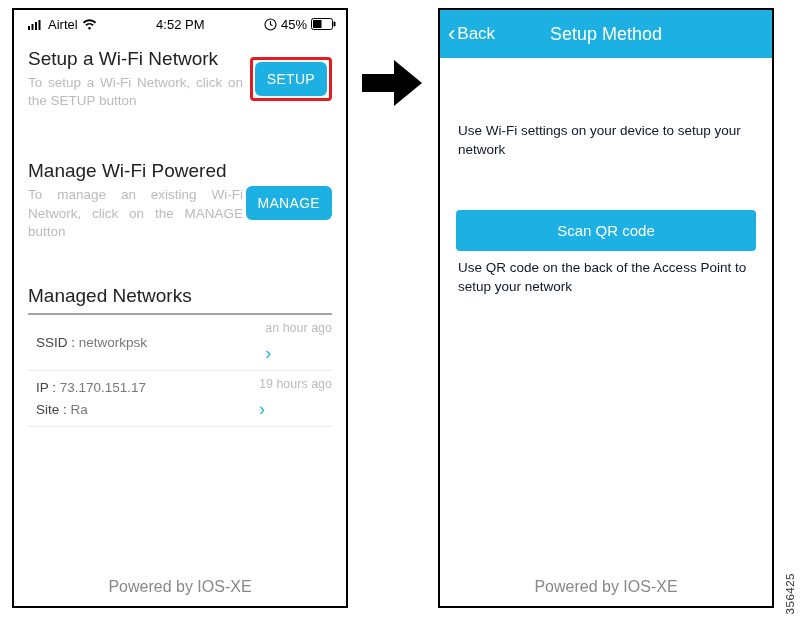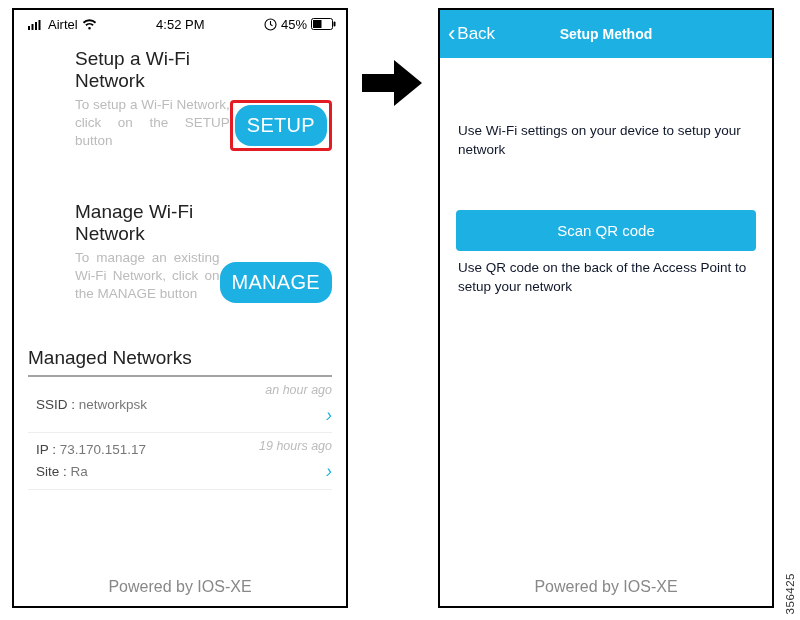--- a/index.html
+++ b/index.html
@@ -12,42 +12,42 @@
   
   .statusbar { display:flex; justify-content:space-between; align-items:center; font-size:13px; padding: 4px 10px 0 14px; height:24px; color:#000; }
   .sb-left, .sb-right { display:flex; align-items:center; gap:4px; }
   .sb-left .bars svg, .sb-left .wifi svg { display:block; }
   .sb-right .rot svg, .sb-right .batt svg { display:block; }
   .sb-time { font-weight:400; }
 
   .sectionA { padding: 14px 14px 8px 14px; text-align:left;}
   .sectionA .title { font-size:19px; color:#222; margin-bottom:4px;}
   .sectionA .subtitle { font-size:13.5px; color:#bbb; line-height:1.35; max-width:215px; text-align:justify; text-align-last:left;}
-  .sectionA .row { display:flex; align-items:flex-end; justify-content:space-between;margin-left:47px; }
-  .bluebtn { background:#1cb0e3; color:#fff; border:none; border-radius:16px; font-size:20px; padding:9px 12px; letter-spacing:0.3px; cursor:pointer; }
+  .sectionA .row { display:flex; align-items:center; justify-content:space-between; }
+  .bluebtn { background:#1cb0e3; color:#fff; border:none; border-radius:6px; font-size:14px; padding:9px 12px; letter-spacing:0.3px; cursor:pointer; }
   .setup-hl { border:3px solid #e31b23; border-radius:4px; padding:2px; display:inline-block;}
   .ma-networks {padding:0 14px;}
   .ma-networks .hd { font-size:19px; color:#222; padding: 10px 0 6px 0; border-bottom:2px solid #a3a3a3;}
   .net-item { display:flex; justify-content:space-between; align-items:center; border-bottom:1px solid #eee; padding:6px 0;}
   .net-lines { font-size:13.5px; color:#444; line-height:1.6;}
   .net-lines .lbl { color:#444;margin-left:8px;}
   .net-lines .val { color:#777;}
-  .net-right { display:flex; flex-direction:column; align-items:flex-end; gap:8px;font-style:italic;}
+  .net-right { display:flex; flex-direction:column; gap:8px;}
   .net-time { font-size:12.5px; color:#bbb;}
   .chev { color:#1cb0e3; font-size:18px; font-weight:300;}
   .foot { position:absolute; bottom:10px; width:100%; text-align:center; font-size:16px; color:#888;}
 
   
   .bigarrow { position:absolute; left:360px; top:56px; }
 
   
   .topbar { background:#1cb0e3; color:#fff; height:48px; display:flex; align-items:center; position:relative;}
   .back { display:flex; align-items:center; gap:2px; padding-left:8px; font-size:17px; cursor:pointer;}
   .back .chv { font-size:22px; line-height:1;}
-  .topbar .title { position:absolute; left:50%; transform:translateX(-50%); font-size:14px; font-weight:700;}
+  .topbar .title { position:absolute; left:50%; transform:translateX(-50%); font-size:18px; font-weight:400;}
   .body-b { padding: 56px 16px 0 16px; }
   .optbtn { display:block; width:100%; color:#fff; border:none; border-radius:4px; font-size:15px; padding:12px 8px; text-align:center; cursor:pointer;}
   .optbtn.dark { background:#0f6a9c;}
   .optbtn.light { background:#1cb0e3;}
   .optdesc { font-size:13.5px; color:#0f172a; padding: 8px 2px 0 2px; line-height:1.4;}
   .gap { height: 50px;}
   .figid { position:absolute; right:4px; bottom:6px; font-size:11.5px; color:#333; writing-mode:vertical-rl; transform:rotate(180deg); letter-spacing:0.5px;}
 </style>
 </head>
 <body>
@@ -101,21 +101,21 @@
           <button class="bluebtn">SETUP</button>
         </span>
       </div>
     </div>
 
     <div style="height:28px"></div>
 
     <div class="sectionA">
       <div class="row">
         <div>
-          <div class="title">Manage Wi-Fi Network</div>
+          <div class="title">Manage Wi-Fi Powered</div>
           <div class="subtitle">To manage an existing Wi-Fi Network, click on the MANAGE button</div>
         </div>
         <button class="bluebtn" style="margin-top:4px">MANAGE</button>
       </div>
     </div>
 
     <div style="height:26px"></div>
 
     <div class="ma-networks">
       <div class="hd">Managed Networks</div>

